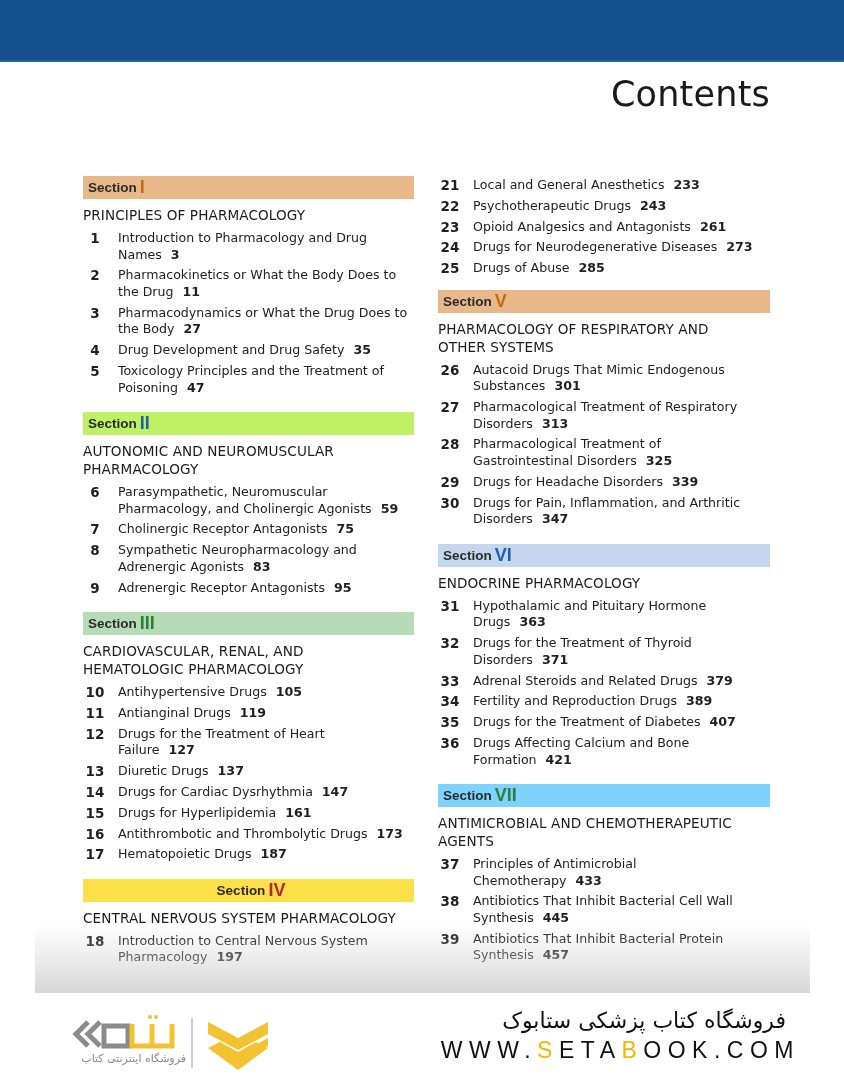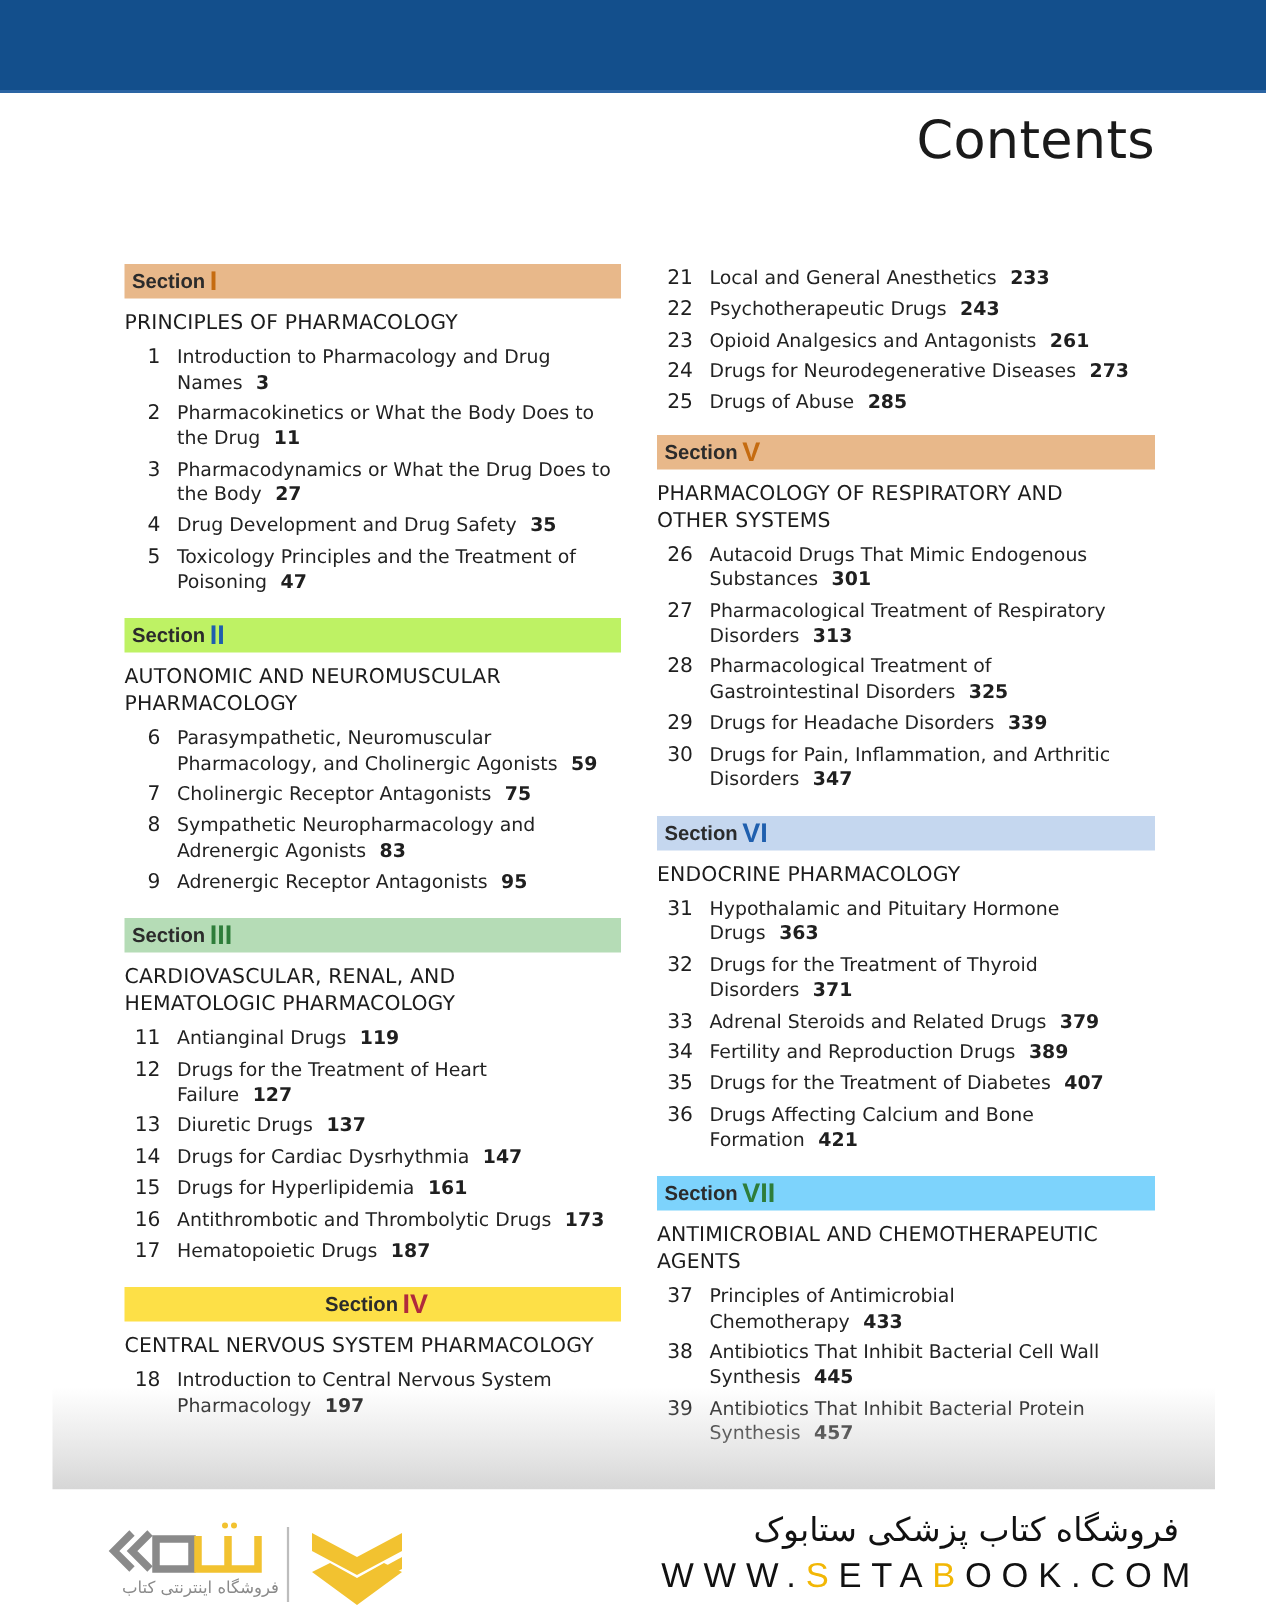--- a/index.html
+++ b/index.html
@@ -34,22 +34,22 @@
     margin-top:7px; margin-bottom:6px;
     font-size:13.6px; line-height:18px; color:#1c1c1c;
     letter-spacing:0.1px;
   }
   .chapters { list-style:none; margin:0; padding:0; }
   .chapter {
     position:relative; padding-left:35px; font-size:12.6px; line-height:16.6px;
     margin-bottom:4.2px; color:#222;
   }
   .chapter .num {
-    position:absolute; left:0; top:0; width:24px; text-align:right;
-    font-weight:normal; font-size:13.5px; color:#1f1f1f;
+    position:absolute; left:0; top:0; width:24px; text-align:center;
+    font-weight:bold; font-size:13.5px; color:#1f1f1f;
   }
   .chapter .page { font-weight:bold; margin-left:9px; color:#1f1f1f; }
 
   .fade {
     position:absolute; left:35px; top:925px; width:775px; height:68px;
     background:linear-gradient(to bottom, rgba(210,210,210,0) 0%, rgba(205,205,205,0.55) 70%, rgba(200,200,200,0.75) 100%);
     pointer-events:none;
   }
   .cut {
     position:absolute; left:0; top:993px; width:844px; height:87px; background:#ffffff;
@@ -101,20 +101,21 @@
       <li class="chapter"><span class="num">9</span><span>Adrenergic Receptor Antagonists</span><span class="page">95</span></li>
     </ul>
   </div>
 
   <div class="section" style="margin-top:16px;">
     <div class="section-bar" style="background:#b5dcb6;">
       <span>Section</span><span class="roman" style="color:#2e7d3a;">III</span>
     </div>
     <div class="section-title" style="width:260px;">CARDIOVASCULAR, RENAL, AND HEMATOLOGIC PHARMACOLOGY</div>
     <ul class="chapters">
+      <li class="chapter"><span class="num">10</span><span>Antihypertensive Drugs</span><span class="page">105</span></li>
       <li class="chapter"><span class="num">11</span><span>Antianginal Drugs</span><span class="page">119</span></li>
       <li class="chapter" style="width:220px;"><span class="num">12</span><span>Drugs for the Treatment of Heart Failure</span><span class="page">127</span></li>
       <li class="chapter"><span class="num">13</span><span>Diuretic Drugs</span><span class="page">137</span></li>
       <li class="chapter"><span class="num">14</span><span>Drugs for Cardiac Dysrhythmia</span><span class="page">147</span></li>
       <li class="chapter"><span class="num">15</span><span>Drugs for Hyperlipidemia</span><span class="page">161</span></li>
       <li class="chapter"><span class="num">16</span><span>Antithrombotic and Thrombolytic Drugs</span><span class="page">173</span></li>
       <li class="chapter"><span class="num">17</span><span>Hematopoietic Drugs</span><span class="page">187</span></li>
     </ul>
   </div>
 

